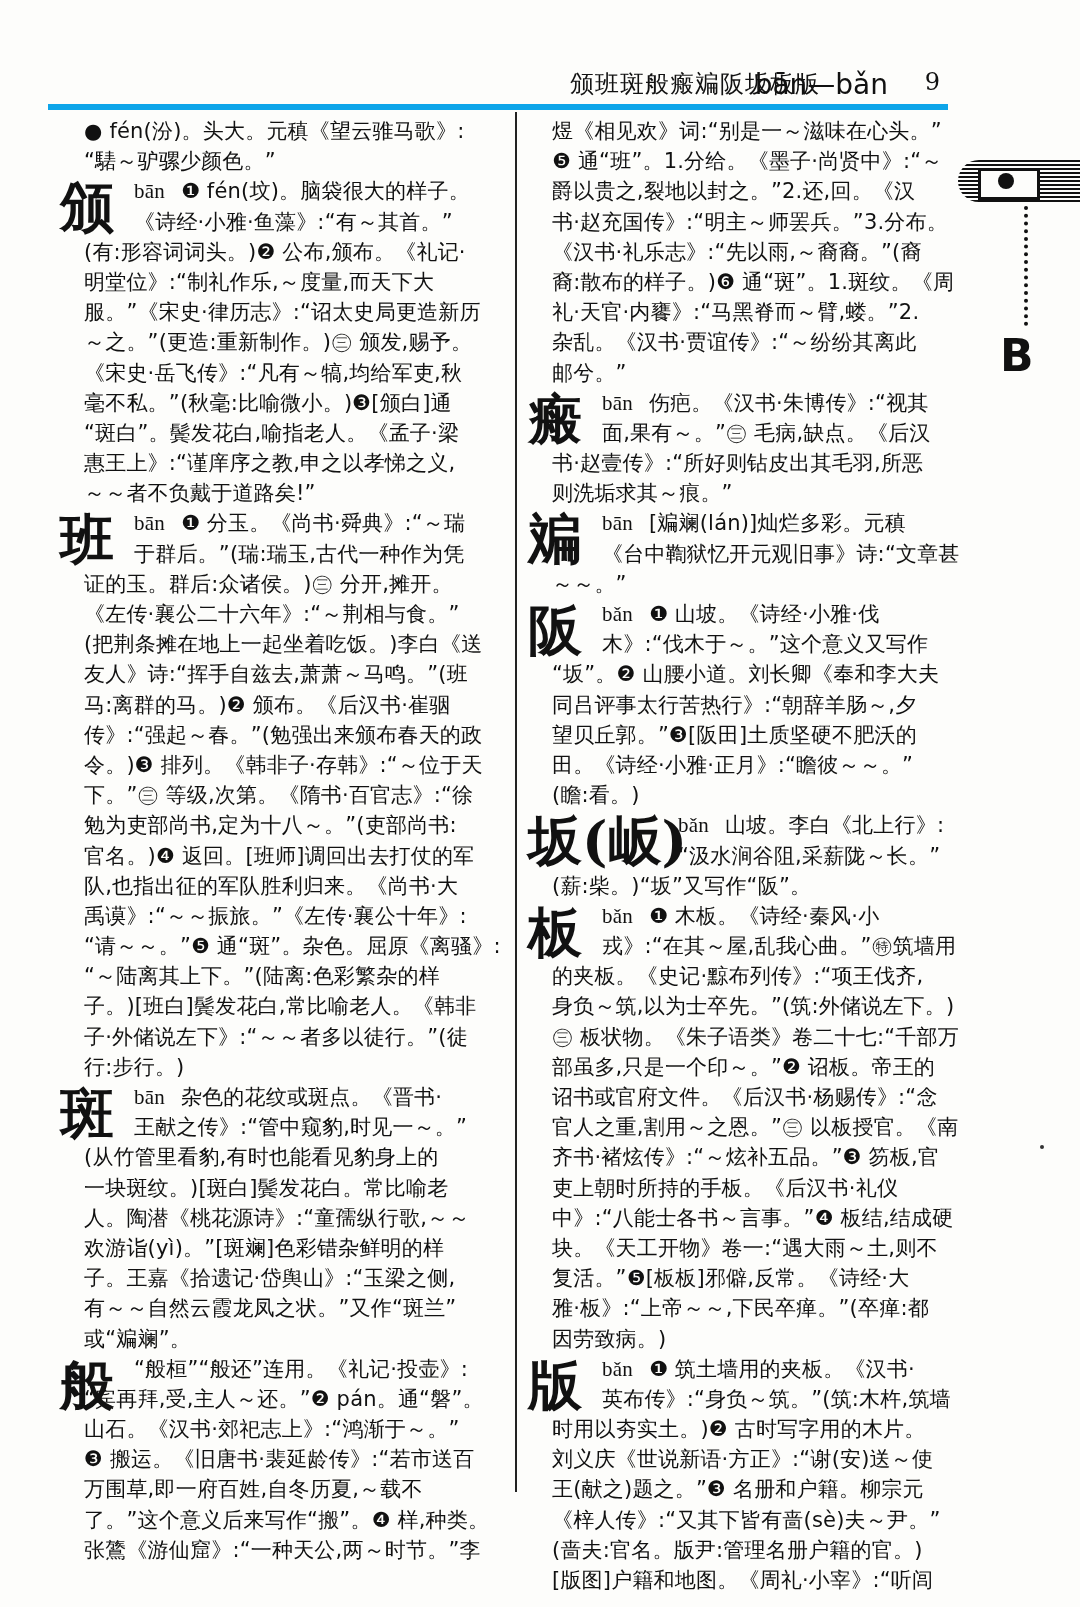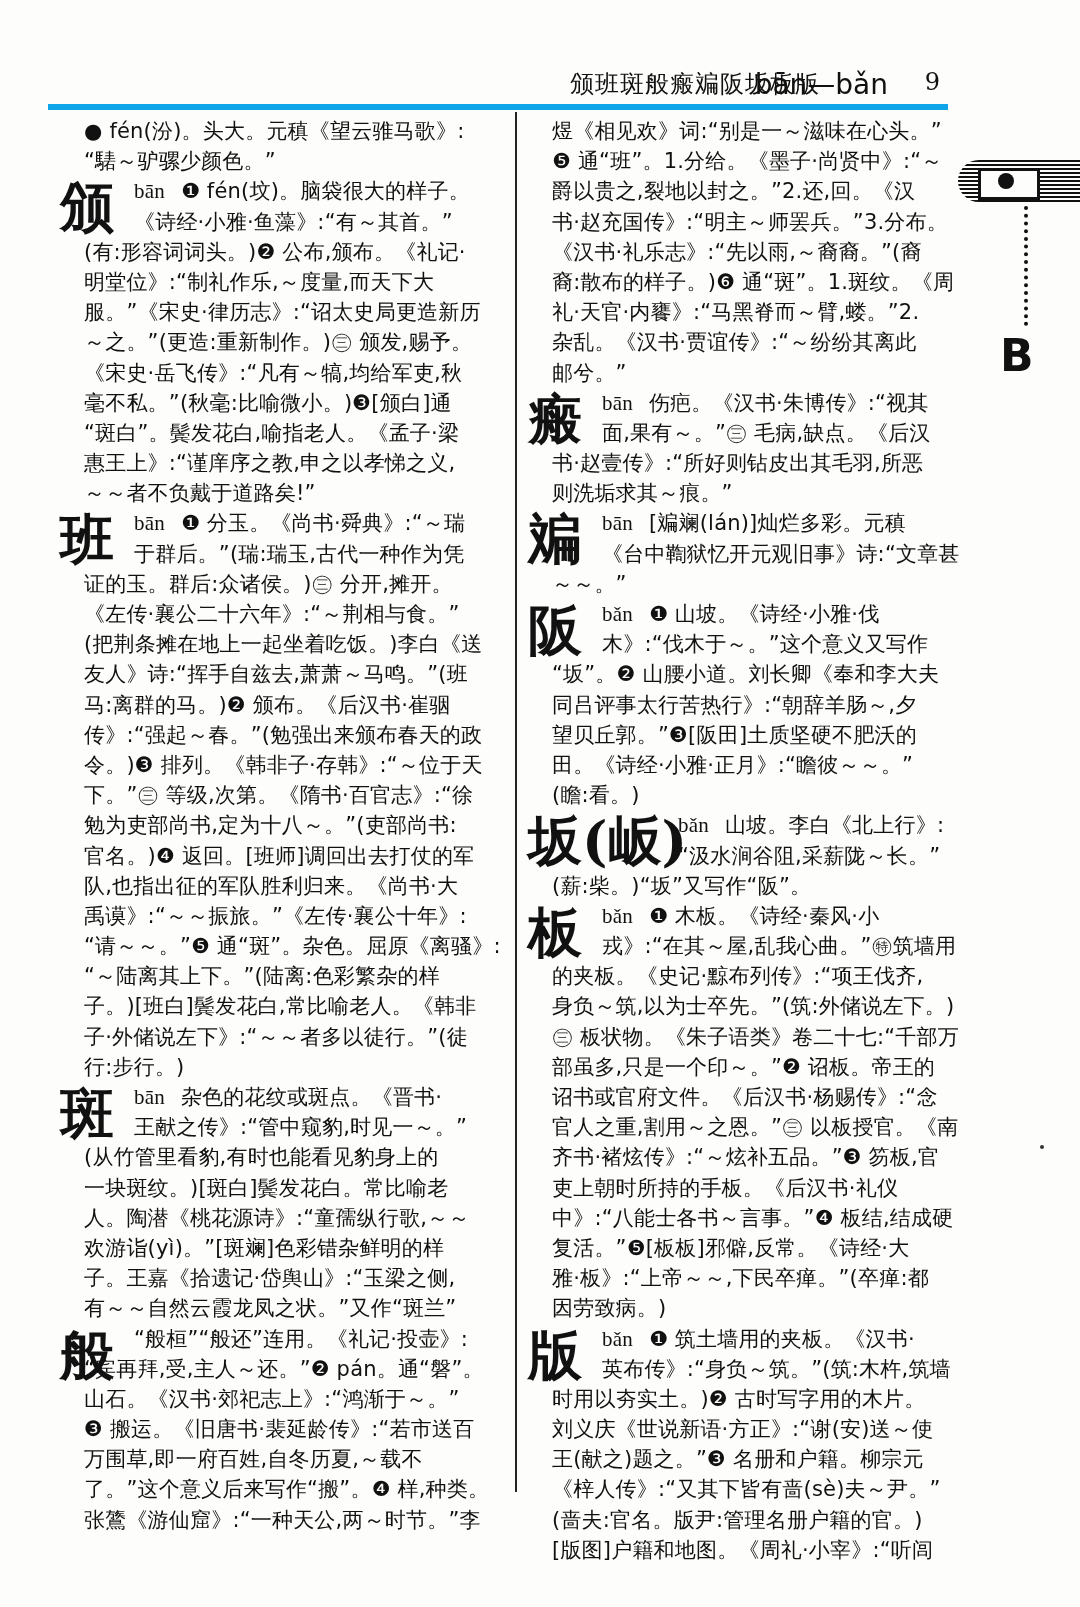--- a/index.html
+++ b/index.html
@@ -129,20 +129,21 @@
   <div class="entry">
     <div class="headword">斑</div>
     <div class="line head-line"><span class="pinyin">bān</span><span>杂色的花纹或斑点。《晋书·</span></div>
     <div class="line head-line">王献之传》:“管中窥豹,时见一～。”</div>
     <div class="line indent">(从竹管里看豹,有时也能看见豹身上的</div>
     <div class="line indent">一块斑纹。)[斑白]鬓发花白。常比喻老</div>
     <div class="line indent">人。陶潜《桃花源诗》:“童孺纵行歌,～～</div>
     <div class="line indent">欢游诣(yì)。”[斑斓]色彩错杂鲜明的样</div>
     <div class="line indent">子。王嘉《拾遗记·岱舆山》:“玉梁之侧,</div>
     <div class="line indent">有～～自然云霞龙凤之状。”又作“斑兰”</div>
+    <div class="line indent">或“斒斓”。</div>
   </div>
 
   <div class="entry">
     <div class="headword">般</div>
     <div class="line head-line">“般桓”“般还”连用。《礼记·投壶》:</div>
     <div class="line indent">“宾再拜,受,主人～还。”❷ pán。通“磐”。</div>
     <div class="line indent">山石。《汉书·郊祀志上》:“鸿渐于～。”</div>
     <div class="line indent">❸ 搬运。《旧唐书·裴延龄传》:“若市送百</div>
     <div class="line indent">万围草,即一府百姓,自冬历夏,～载不</div>
     <div class="line indent">了。”这个意义后来写作“搬”。❹ 样,种类。</div>
@@ -200,20 +201,21 @@
     <div class="line head-line">戎》:“在其～屋,乱我心曲。”㊕筑墙用</div>
     <div class="line indent">的夹板。《史记·黥布列传》:“项王伐齐,</div>
     <div class="line indent">身负～筑,以为士卒先。”(筑:外储说左下。)</div>
     <div class="line indent">㊂ 板状物。《朱子语类》卷二十七:“千部万</div>
     <div class="line indent">部虽多,只是一个印～。”❷ 诏板。帝王的</div>
     <div class="line indent">诏书或官府文件。《后汉书·杨赐传》:“念</div>
     <div class="line indent">官人之重,割用～之恩。”㊂ 以板授官。《南</div>
     <div class="line indent">齐书·褚炫传》:“～炫补五品。”❸ 笏板,官</div>
     <div class="line indent">吏上朝时所持的手板。《后汉书·礼仪</div>
     <div class="line indent">中》:“八能士各书～言事。”❹ 板结,结成硬</div>
+    <div class="line indent">块。《天工开物》卷一:“遇大雨～土,则不</div>
     <div class="line indent">复活。”❺[板板]邪僻,反常。《诗经·大</div>
     <div class="line indent">雅·板》:“上帝～～,下民卒瘅。”(卒瘅:都</div>
     <div class="line indent">因劳致病。)</div>
   </div>
 
   <div class="entry">
     <div class="headword">版</div>
     <div class="line head-line"><span class="pinyin">bǎn</span><span>❶ 筑土墙用的夹板。《汉书·</span></div>
     <div class="line head-line">英布传》:“身负～筑。”(筑:木杵,筑墙</div>
     <div class="line indent">时用以夯实土。)❷ 古时写字用的木片。</div>

